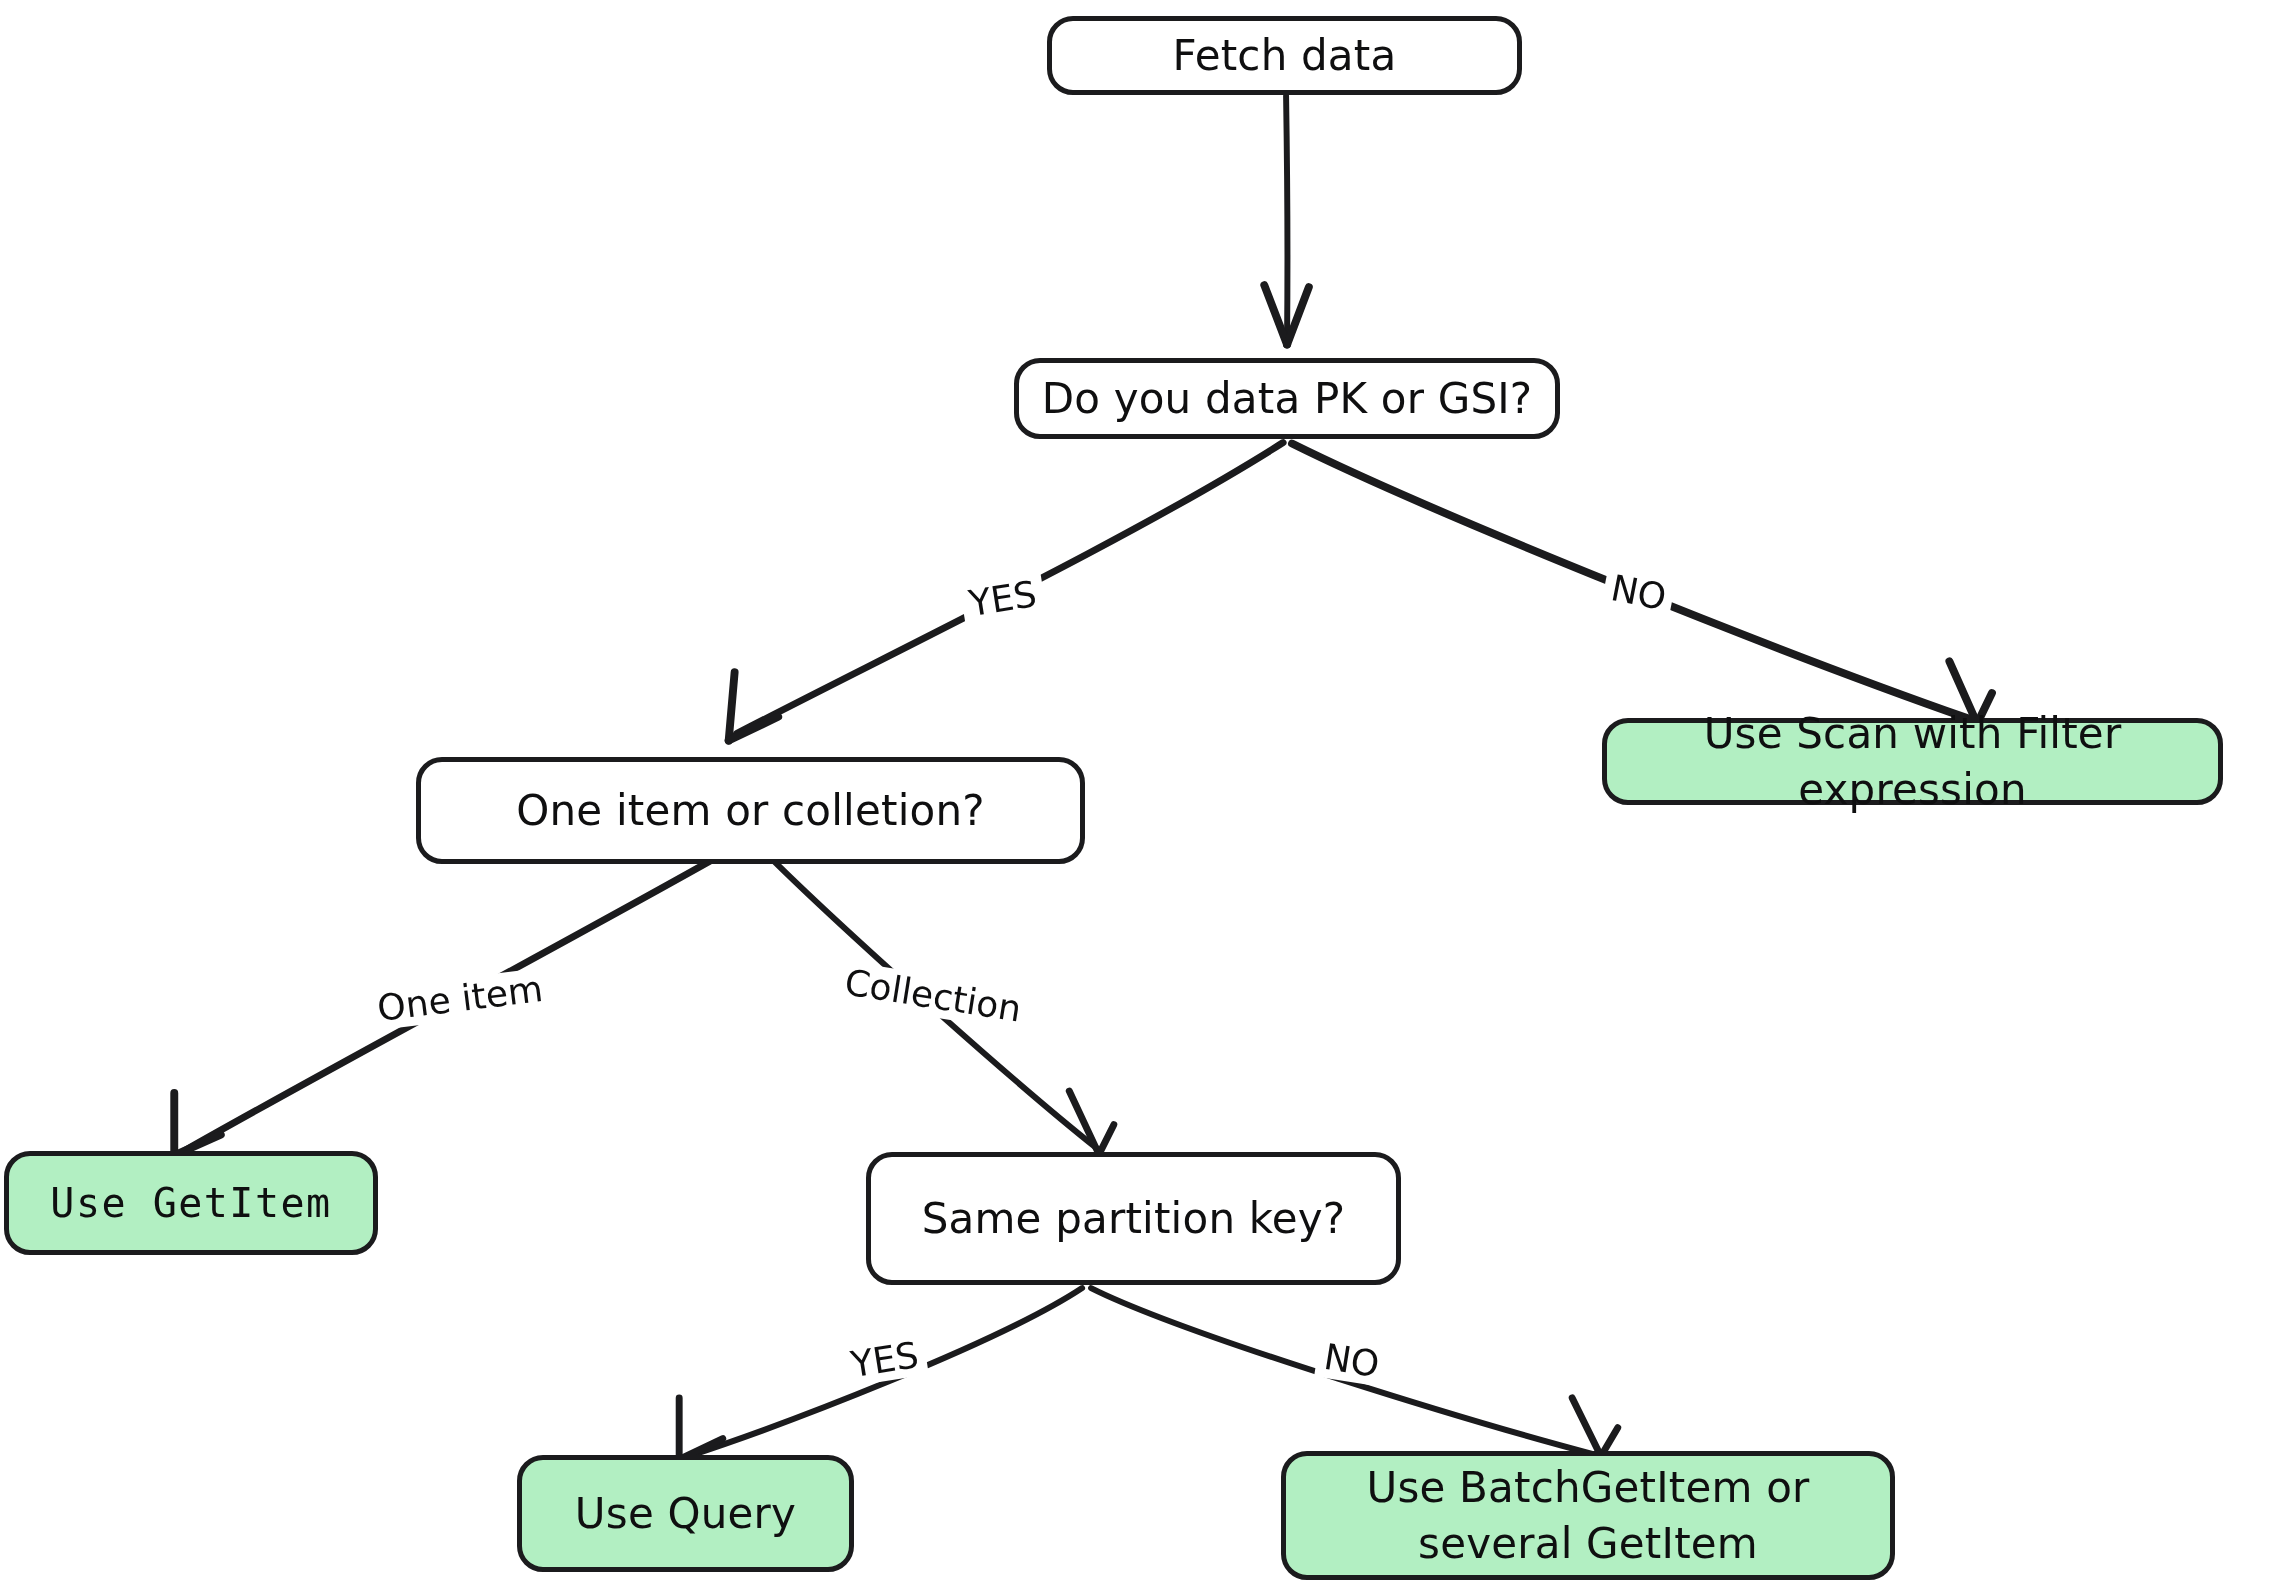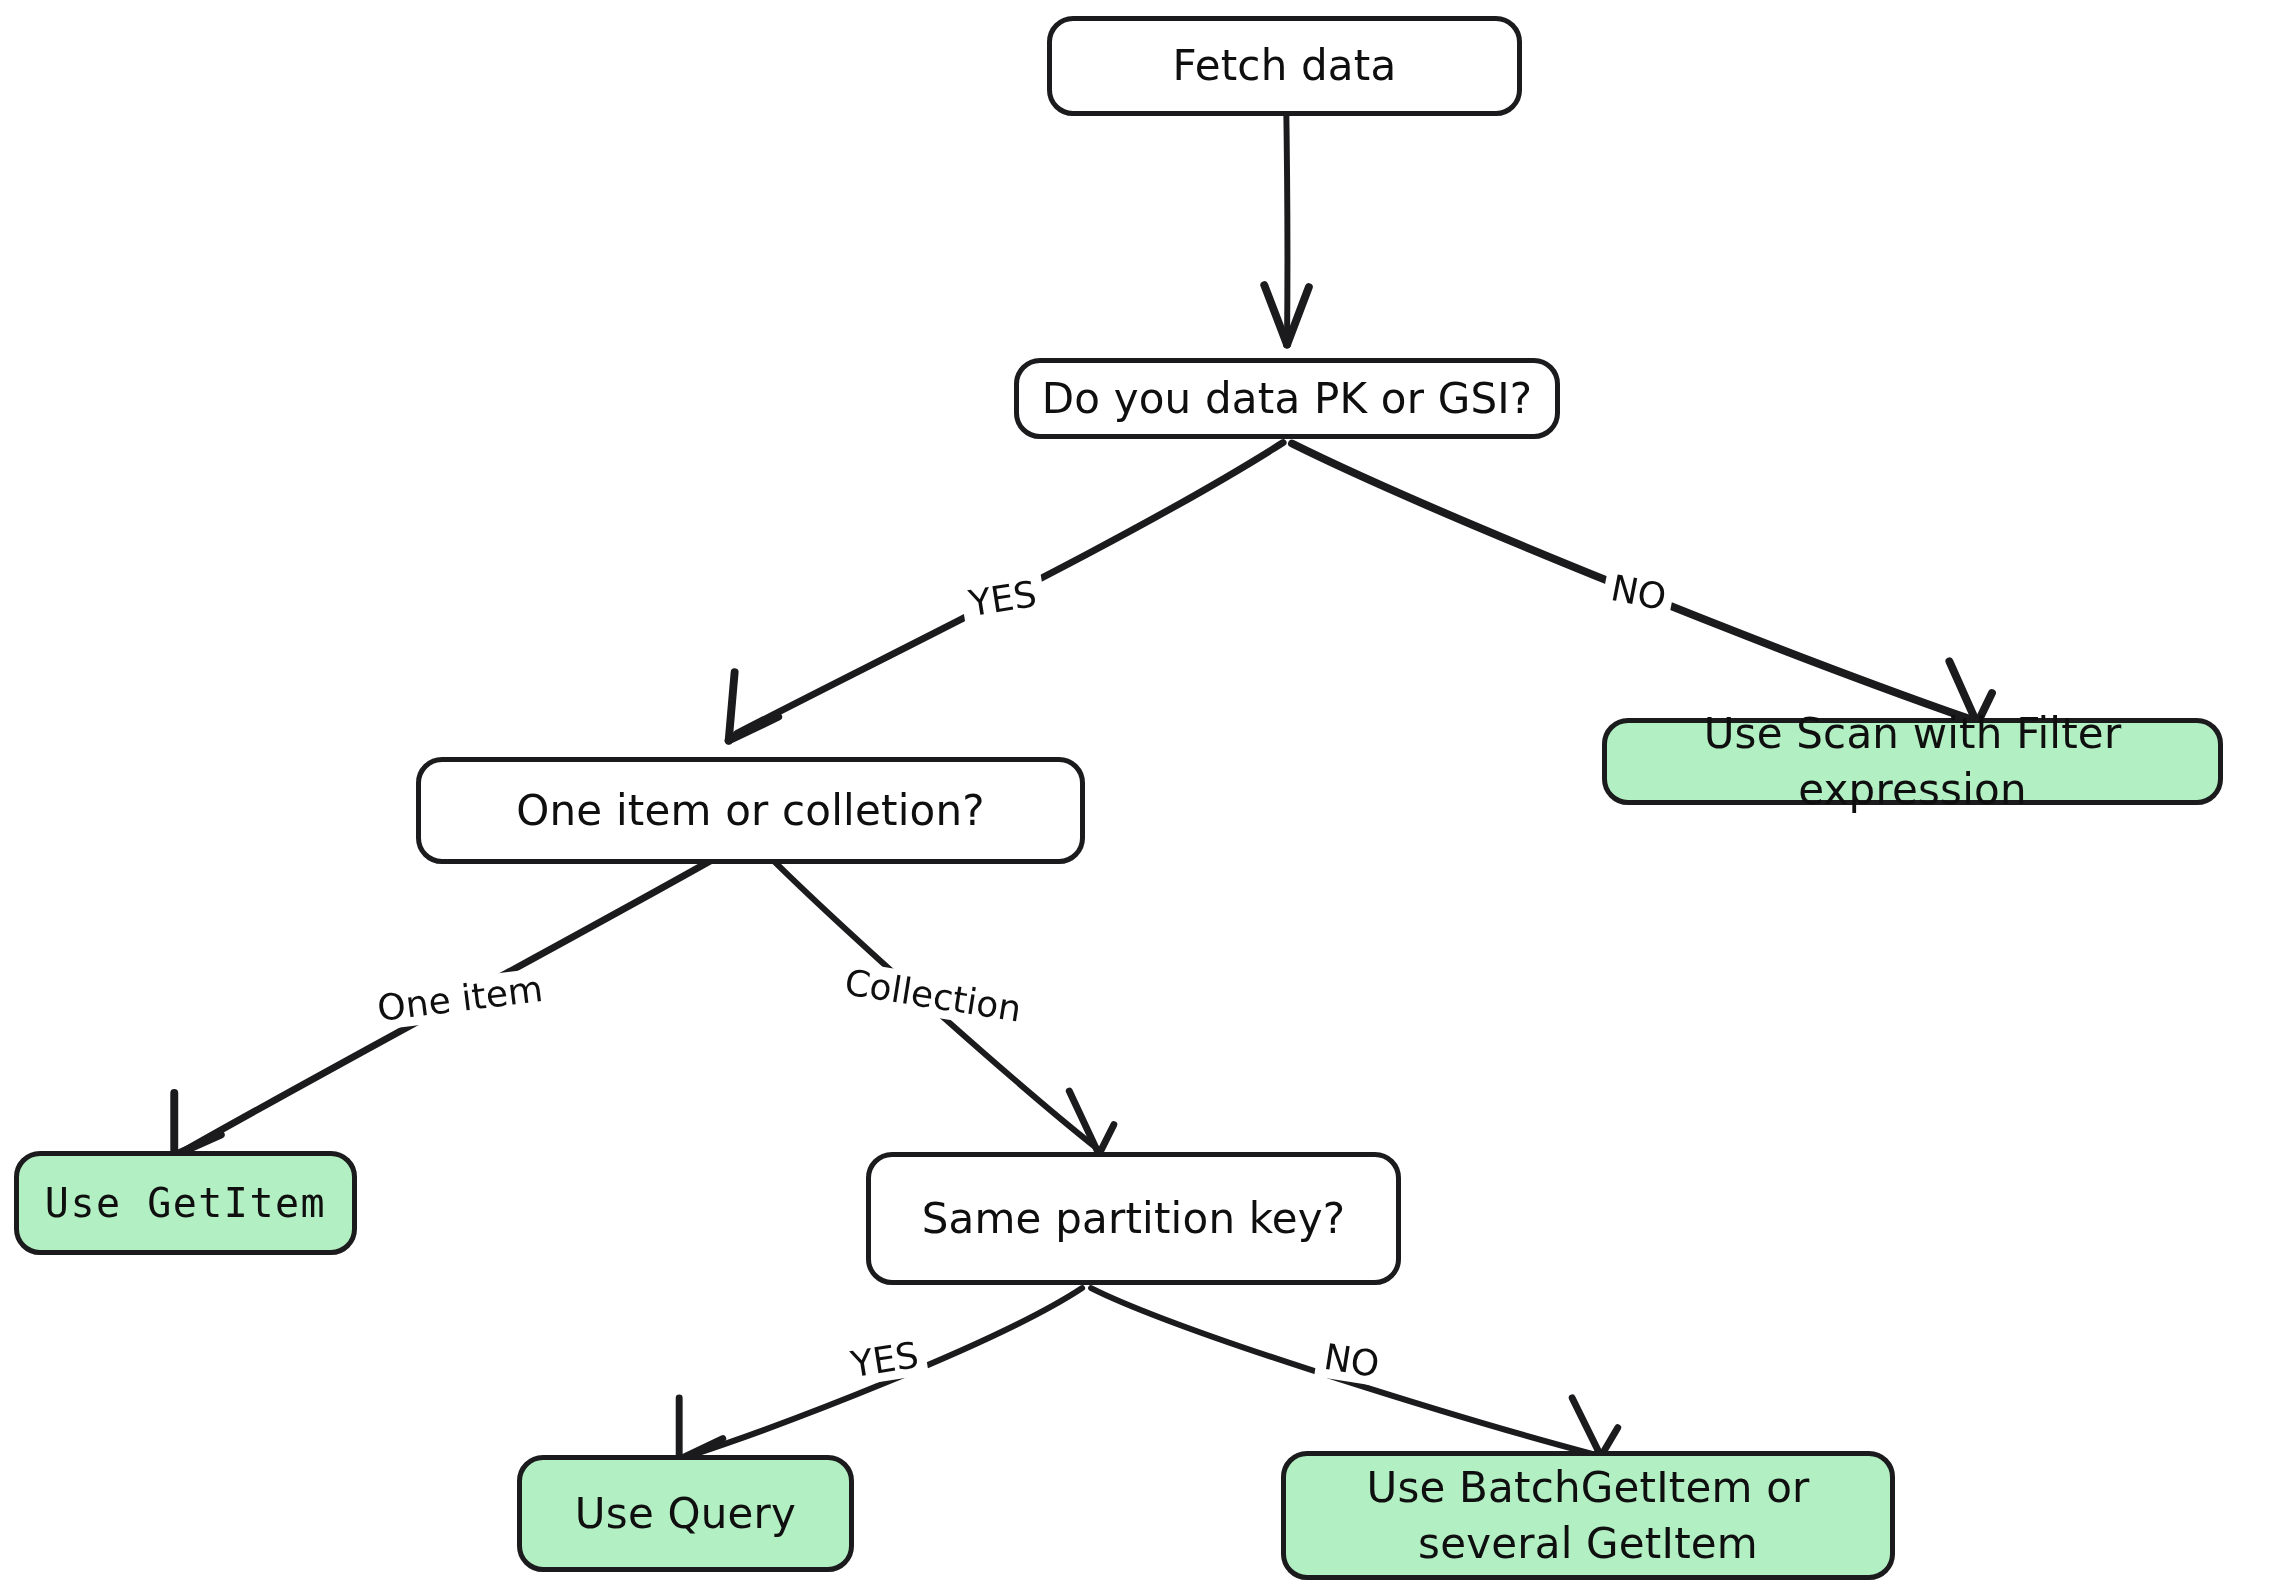--- a/index.html
+++ b/index.html
@@ -123,37 +123,37 @@
 
       <g>
         <path d="M1102 1301 C1200 1350, 1500 1440, 1610 1469" stroke-width="6"></path>
         <path d="M1588 1412 L1617 1471" stroke-width="7"></path>
         <path d="M1634 1442 L1617 1471" stroke-width="7"></path>
       </g>
 
     </g>
   </svg>
 
-  <div class="node" style="left:1047px; top:16px; width:475px; height:100px;">
+  <div class="node" style="left:1047px; top:16px; width:475px; height:79px;">
     <span class="node-label">Fetch data</span>
   </div>
 
   <div class="node" style="left:1014px; top:358px; width:546px; height:81px;">
     <span class="node-label">Do you data PK or GSI?</span>
   </div>
 
   <div class="node green" style="left:1602px; top:718px; width:621px; height:87px;">
     <span class="node-label">Use Scan with Filter expression</span>
   </div>
 
   <div class="node" style="left:416px; top:733px; width:669px; height:107px;margin-top:24px;">
     <span class="node-label">One item or colletion?</span>
   </div>
 
-  <div class="node green" style="left:14px; top:1151px; width:343px; height:104px;">
+  <div class="node green" style="left:4px; top:1151px; width:374px; height:104px;">
     <span class="node-label mono">Use GetItem</span>
   </div>
 
   <div class="node" style="left:866px; top:1152px; width:535px; height:133px;">
     <span class="node-label">Same partition key?</span>
   </div>
 
   <div class="node green" style="left:517px; top:1455px; width:337px; height:117px;">
     <span class="node-label">Use Query</span>
   </div>

